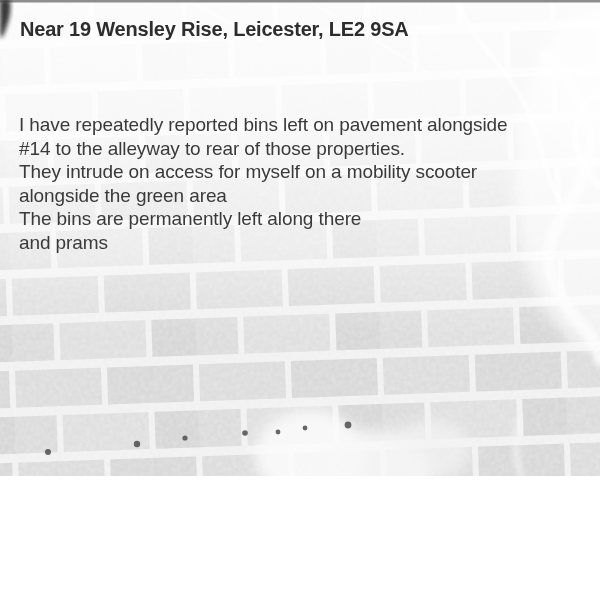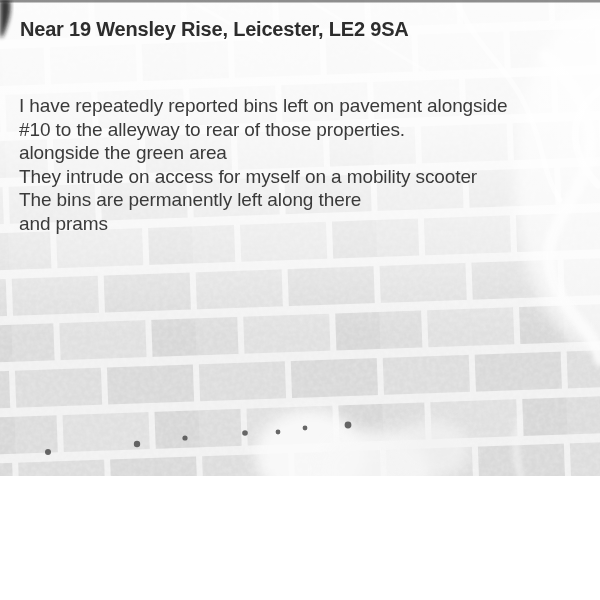--- a/index.html
+++ b/index.html
@@ -29,21 +29,21 @@
     top: 18px;
     width: 560px;
     font-size: 20px;
     font-weight: 700;
     letter-spacing: -0.2px;
     color: #2d2d2d;
   }
   .report-body {
     position: absolute;
     left: 19px;
-    top: 94px;
+    top: 113px;
     width: 562px;
     font-size: 19px;
     line-height: 23.5px;
     letter-spacing: -0.1px;
     color: #3a3a3a;
   }
   .report-line { white-space: nowrap; }
 </style>
 </head>
 <body>
@@ -138,21 +138,21 @@
     <g>
       <rect x="0" y="0" width="600" height="2.5" fill="#333333" opacity="0.55"></rect>
       <path d="M 0 0 L 10 0 C 12 12 8 24 3 36 L 0 38 Z" fill="#161616" opacity="0.85" filter="url(#soft2)"></path>
     </g>
   </svg>
 
   <div class="overlay-text">
     <div class="title">Near 19 Wensley Rise, Leicester, LE2 9SA</div>
     <div class="report-body">
       <div class="report-line">I have repeatedly reported bins left on pavement alongside</div>
-      <div class="report-line">#10 to the alleyway to rear of those properties.</div>
+      <div class="report-line">#14 to the alleyway to rear of those properties.</div>
+      <div class="report-line">They intrude on access for myself on a mobility scooter</div>
       <div class="report-line">alongside the green area</div>
-      <div class="report-line">They intrude on access for myself on a mobility scooter</div>
       <div class="report-line">The bins are permanently left along there</div>
       <div class="report-line">and prams</div>
     </div>
   </div>
 
 </div>
 
 </body></html>

